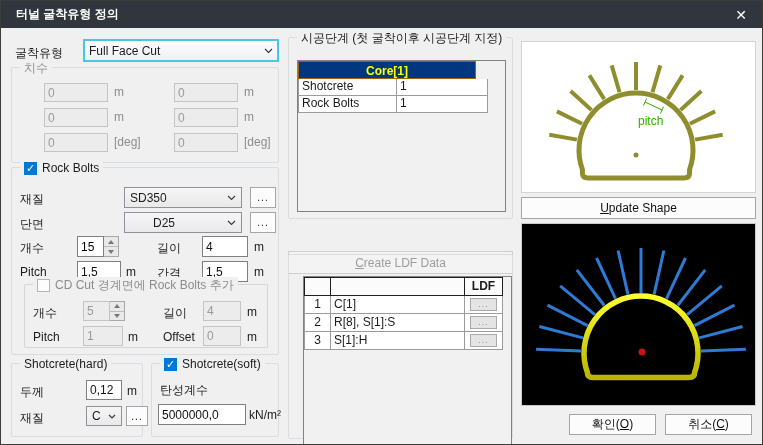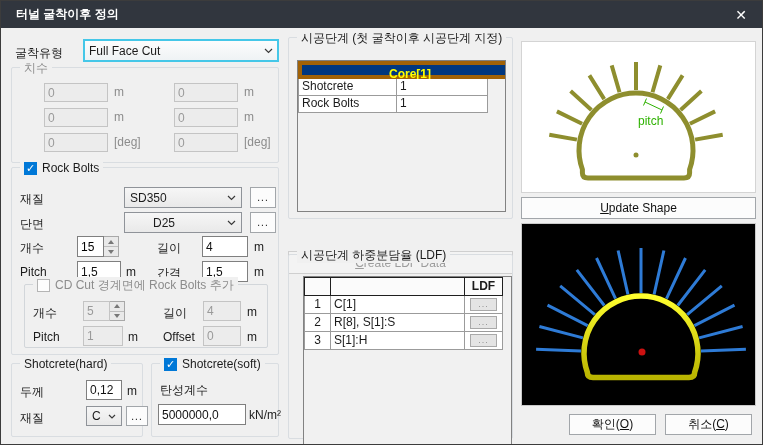--- a/index.html
+++ b/index.html
@@ -44,22 +44,22 @@
   .spinwrap .tb{border:1px solid #7f7f7f; background:#fff; width:27px; padding:0 3px; font-size:12px;
                 font-family:"Liberation Sans","DejaVu Sans",sans-serif;}
   .spinwrap.off .tb{border-color:#c4c4c4; background:#ececec; color:#9a9a9a;}
   .spin{width:15px; display:flex; flex-direction:column; border:1px solid #a8a8a8; border-left:none;}
   .spin div{flex:1; background:#e9e9e9; display:flex; align-items:center; justify-content:center;}
   .spin div+div{border-top:1px solid #bdbdbd;}
   .tri-up{width:0;height:0;border-left:3px solid transparent;border-right:3px solid transparent;border-bottom:4px solid #777;}
   .tri-dn{width:0;height:0;border-left:3px solid transparent;border-right:3px solid transparent;border-top:4px solid #777;}
   
   .grid{position:absolute; border:1px solid #828282; background:#f1f1f1; overflow:hidden;}
-  .stage-hdr{width:224px; height:18px; background:var(--navy); color:var(--hdryellow);
-             font-weight:bold; text-align:center; line-height:18px; border:4px solid #a16207;}
+  .stage-hdr{width:178px; height:18px; background:var(--navy); color:var(--hdryellow);
+             font-weight:bold; text-align:center; line-height:18px; border:1px solid #a16207;}
   .g-row{display:flex; height:17px; width:190px;}
   .g-cell{background:#fff; border:1px solid #9b9b9b; border-top:none; padding:0 3px;
           line-height:15px; overflow:hidden; white-space:nowrap;}
   .ldf-hdrrow{display:flex; height:19px;}
   .ldf-hc{background:#fbfbfb; border:1px solid #1f1f1f; font-weight:bold; text-align:center;
           line-height:17px;}
   .ldf-row{display:flex; height:18px;}
   .ldf-c{background:#fff; border:1px solid #9b9b9b; border-top:none; padding:0 3px; line-height:16px;
          overflow:hidden; white-space:nowrap;}
   .ldf-num{text-align:center;}
@@ -67,21 +67,21 @@
            font-size:9px; line-height:10px; text-align:center; letter-spacing:1px;}
   .panel-white{position:absolute; background:#fff; border:1px solid #d4d4d4;}
   .panel-black{position:absolute; background:#000; border:1px solid #c9c9c9;}
 </style>
 </head>
 <body>
 
 <div class="dialog">
 
   <div class="titlebar">
-    <span>터널 굴착이후 정의</span>
+    <span>터널 굴착유형 정의</span>
     <span class="close">✕</span>
   </div>
 
   <span class="lbl" style="left:14px; top:44px;">굴착유형</span>
   <div class="combo focus" style="left:82px; top:38px; width:196px; height:23px;">
     <span class="txt">Full Face Cut</span>
     <svg class="chev" width="9" height="6">
         <path d="M1 1l3.5 3.5L8 1" fill="none" stroke="#3a3a3a" stroke-width="1.2"></path>
       </svg>
   </div>
@@ -214,21 +214,20 @@
         <div class="g-cell" style="width:91px; border-left:none; border-top:none;">1</div>
       </div>
     </div>
   </div>
 
   <div class="btn off" style="left:287px; top:226px; width:225px; height:23px;">
     <span><span class="u">C</span><span>reate LDF Data</span></span>
   </div>
 
   <div class="group" style="left:287px; top:253px; width:225px; height:185px;">
-    <span class="legend">시공단계 하중분담율 (LDF)</span>
     <div class="grid" style="left:14px; top:21px; width:209px; height:170px;">
       <div class="ldf-hdrrow">
         <div class="ldf-hc" style="width:27px;"></div>
         <div class="ldf-hc" style="width:134px; border-left:none;"></div>
         <div class="ldf-hc" style="width:38px; border-left:none;">LDF</div>
       </div>
       <div class="ldf-row">
         <div class="ldf-c ldf-num" style="width:27px;">1</div>
         <div class="ldf-c" style="width:134px; border-left:none;">C[1]</div>
         <div class="ldf-c" style="width:38px; border-left:none; display:flex;">

